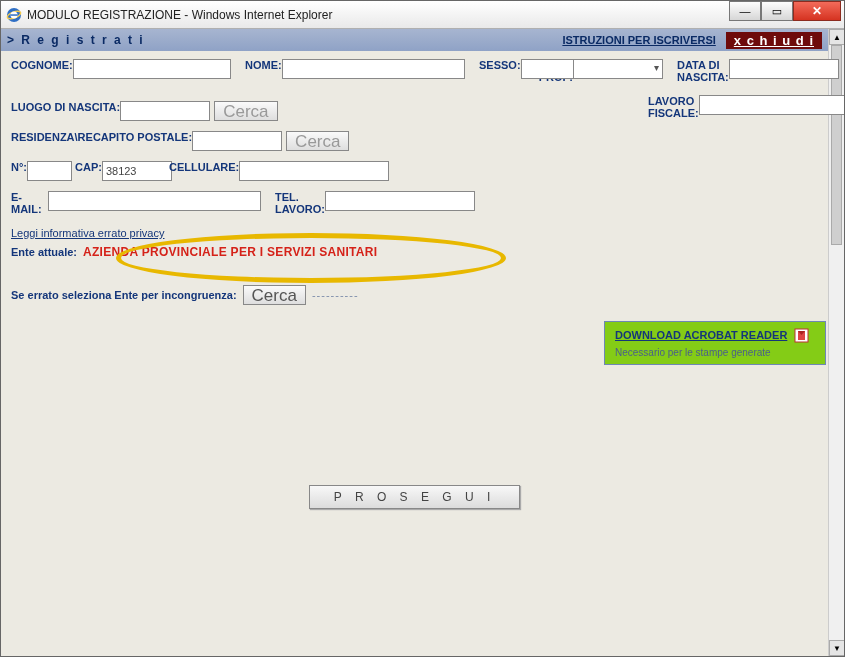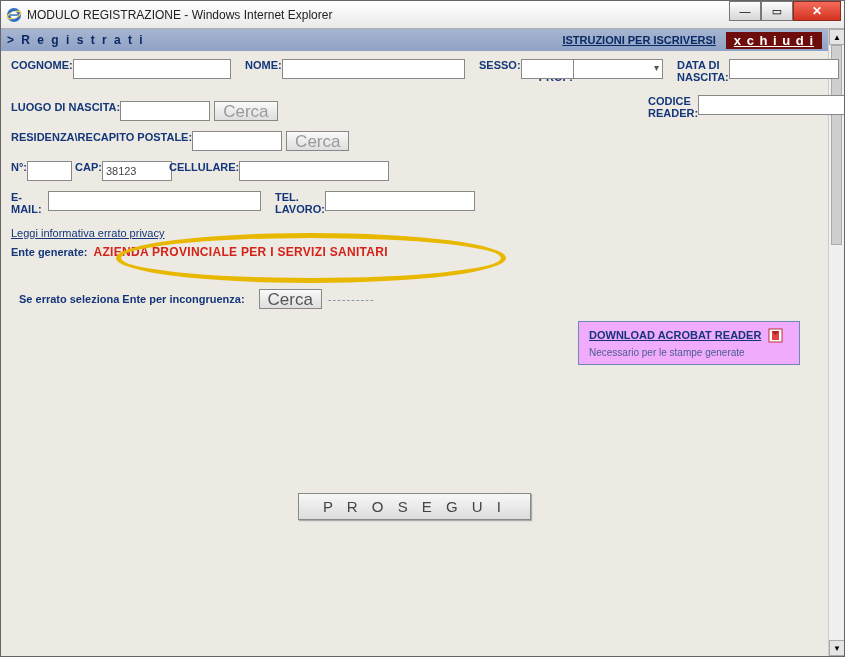--- a/index.html
+++ b/index.html
@@ -37,26 +37,26 @@
   .ghost { color:#b6c3e0; font-size:13px; font-weight:bold; letter-spacing:1px;}
   .linku { color:#14367a; text-decoration:underline; font-size:11px;}
   .consent { display:flex; align-items:center; gap:4px; margin-top:2px;}
   .consent input{ width:14px; height:14px;}
   .ente-row { margin-top:6px; display:flex; align-items:center; position:relative;}
   .ente-lbl { color:#14367a; font-weight:bold; font-size:11px; margin-right:6px;}
   .ente-val { color:#d52219; font-weight:bold; font-size:12px; letter-spacing:0.3px;}
   .ellipse { position:absolute; border:5px solid #e8b800; border-radius:50%; width:390px; height:50px; left:105px; top:-12px; pointer-events:none;}
   .errato-row { display:flex; align-items:center; gap:6px; margin-top:26px;}
   .dashes { color:#7a8aa8; letter-spacing:1px; font-size:11px;}
-  .dlbox { position:absolute; right:28px; top:270px; border:1px solid #6e87b5; padding:6px 10px; width:222px; background:#f0abfc;}
+  .dlbox { position:absolute; right:2px; top:270px; border:1px solid #6e87b5; padding:6px 10px; width:222px; background:#84cc16;}
   .dlbox a { color:#14367a; text-decoration:underline; font-weight:bold; font-size:11px;}
   .dlbox .pdficon { display:inline-block; vertical-align:middle; margin-left:4px;}
   .dlbox .sub { color:#4a5f8b; font-size:10px; margin-top:2px;}
   .prosegui-wrap { text-align:center; margin-top:180px;}
-  .prosegui { background:linear-gradient(#f8f8f8,#dcdcdc); border:1px solid #888; padding:4px 24px; font-size:15px; letter-spacing:5px; color:#444; box-shadow:1px 1px 1px #aaa;}
+  .prosegui { background:linear-gradient(#f8f8f8,#dcdcdc); border:1px solid #888; padding:4px 24px; font-size:12px; letter-spacing:5px; color:#444; box-shadow:1px 1px 1px #aaa;}
 </style>
 </head>
 <body>
 
 <div class="window">
   <div class="titlebar">
     <span class="favicon">
       <svg viewBox="0 0 16 16">
           <circle cx="8" cy="8" r="7" fill="#2f6fc4"></circle>
           <ellipse cx="8" cy="8" rx="7" ry="3" fill="none" stroke="#f3c94d" stroke-width="1.4" transform="rotate(-20 8 8)"></ellipse>
@@ -117,21 +117,21 @@
         <div class="cell">
           <span class="lbl">LUOGO DI NASCITA:</span>
           <div style="display:flex;gap:4px;align-items:center;">
             <input class="txt" style="width: 90px;" value="">
             <button class="btn grey">Cerca</button>
             <span class="ghost"></span>
           </div>
         </div>
         <div style="flex:1"></div>
         <div class="cell" style="width:170px;">
-          <span class="lbl">CODICE READER:</span>
+          <span class="lbl">LAVORO FISCALE:</span>
           <input class="txt" style="width: 170px;" value="">
         </div>
       </div>
 
       
       <div class="row">
         <div class="cell">
           <span class="lbl">RESIDENZA\RECAPITO POSTALE:</span>
           <div style="display:flex;gap:4px;align-items:center;">
             <input class="txt" style="width: 90px;" value="">
@@ -165,27 +165,27 @@
         </div>
         <div class="cell" style="width:200px;">
           <span class="lbl">TEL. LAVORO:</span>
           <input class="txt" style="width: 190px;" value="">
         </div>
       </div>
 
       <a class="linku">Leggi informativa errato privacy</a>
 
       <div class="ente-row">
-        <span class="ente-lbl">Ente generate:</span>
+        <span class="ente-lbl">Ente attuale:</span>
         <span class="ente-val">AZIENDA PROVINCIALE PER I SERVIZI SANITARI</span>
         <div class="ellipse"></div>
       </div>
 
       <div class="errato-row">
-        <span class="lbl" style="margin:8px">Se errato seleziona Ente per incongruenza:</span>
+        <span class="lbl" style="margin:0">Se errato seleziona Ente per incongruenza:</span>
         <button class="btn">Cerca</button>
         <span class="dashes">----------</span>
       </div>
 
       
       <div class="dlbox">
         <a>DOWNLOAD ACROBAT READER</a>
         <span class="pdficon">
           <svg width="15" height="15" viewBox="0 0 15 15">
               <rect x="1" y="1" width="13" height="13" fill="#fff" stroke="#b33"></rect>

